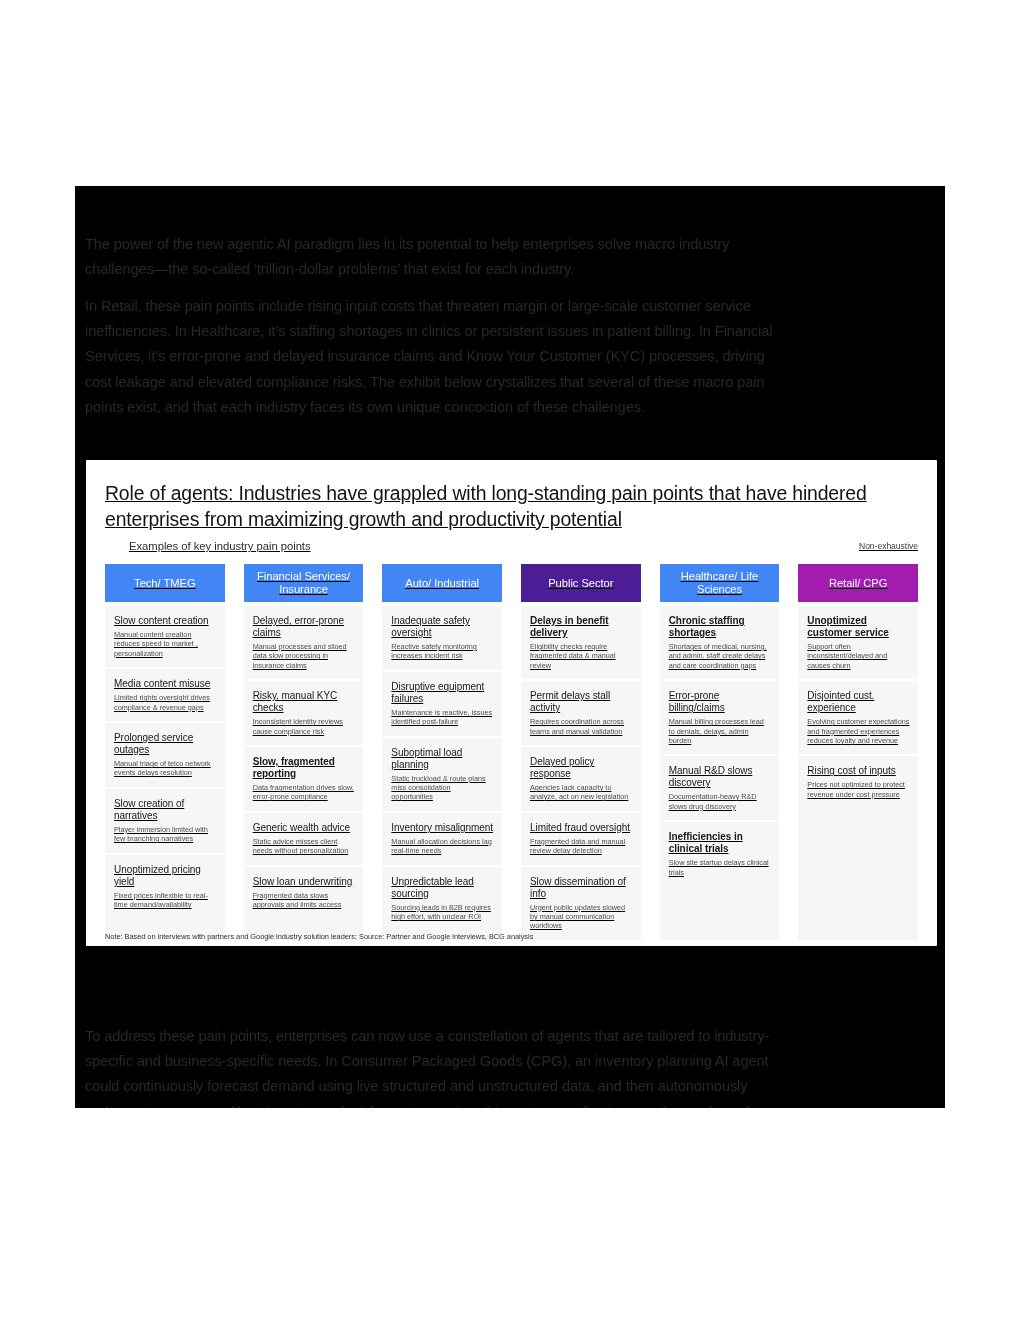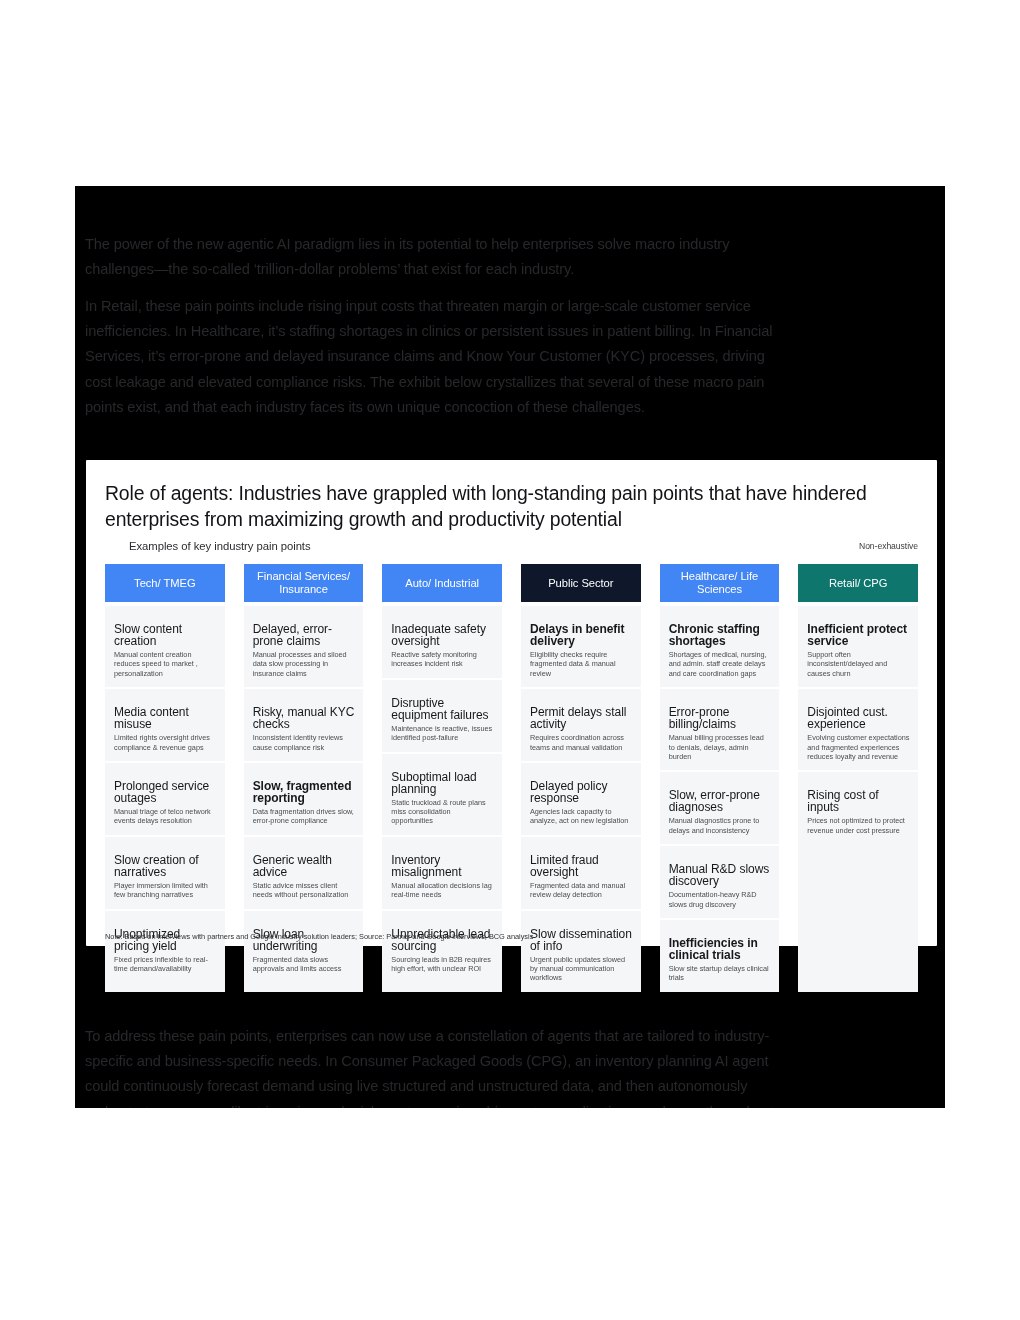--- a/index.html
+++ b/index.html
@@ -29,20 +29,21 @@
   .prose p{margin:0 0 11px 0;}
 
   
   #exhibit{
     position:absolute;left:11px;top:274px;
     width:851px;height:486px;
     background:#ffffff;
     border-radius:1px;
     box-sizing:border-box;
     padding:21px 19px 0 19px;
+    text-decoration:underline;
   }
   #exh-title{
     font-size:19.4px;
     line-height:25.5px;
     color:#121316;
     letter-spacing:-0.15px;
     margin:0;
     font-weight:400;
   }
   .subrow{
@@ -83,26 +84,25 @@
     display:flex;flex-direction:column;
   }
   .cell{
     padding:9px 8px 9px 9px;
     border-bottom:2px solid #ffffff;
     min-height:45px;
     box-sizing:border-box;
   }
   .cell:last-child{border-bottom:none;}
   .cell .h{
-    font-size:12px;
+    font-size:10px;
     line-height:12px;
     color:#17181a;
     letter-spacing:-0.05px;
     margin-bottom:3px;
-    margin-top:8px;
   }
   .cell.bold .h{font-weight:bold;}
   .cell .d{
     font-size:7.3px;
     line-height:9.4px;
     color:#4a4d51;
     letter-spacing:-0.02px;
   }
   #foot{
     position:absolute;left:19px;bottom:5px;
@@ -206,21 +206,21 @@
               <div class="h">Inventory misalignment</div>
               <div class="d">Manual allocation decisions lag real-time needs</div>
             </div>
             <div class="cell">
               <div class="h">Unpredictable lead sourcing</div>
               <div class="d">Sourcing leads in B2B requires high effort, with unclear ROI</div>
             </div>
           </div>
         </div>
         <div class="col">
-          <div class="colhead" style="background: #0f172a; text-align: right;">Public Sector</div>
+          <div class="colhead" style="background: #4c1d95; text-align: right;">Public Sector</div>
           <div class="colcells">
             <div class="cell bold">
               <div class="h">Delays in benefit delivery</div>
               <div class="d">Eligibility checks require fragmented data &amp; manual review</div>
             </div>
             <div class="cell">
               <div class="h">Permit delays stall activity</div>
               <div class="d">Requires coordination across teams and manual validation</div>
             </div>
             <div class="cell">
@@ -242,38 +242,34 @@
           <div class="colcells">
             <div class="cell bold">
               <div class="h">Chronic staffing shortages</div>
               <div class="d">Shortages of medical, nursing, and admin. staff create delays and care coordination gaps</div>
             </div>
             <div class="cell">
               <div class="h">Error-prone billing/claims</div>
               <div class="d">Manual billing processes lead to denials, delays, admin burden</div>
             </div>
             <div class="cell">
-              <div class="h">Slow, error-prone diagnoses</div>
-              <div class="d">Manual diagnostics prone to delays and inconsistency</div>
-            </div>
-            <div class="cell">
               <div class="h">Manual R&amp;D slows discovery</div>
               <div class="d">Documentation-heavy R&amp;D slows drug discovery</div>
             </div>
             <div class="cell bold">
               <div class="h">Inefficiencies in clinical trials</div>
               <div class="d">Slow site startup delays clinical trials</div>
             </div>
           </div>
         </div>
         <div class="col">
-          <div class="colhead" style="background: #0f766e;">Retail/ CPG</div>
-          <div class="colcells">
-            <div class="cell bold">
-              <div class="h">Inefficient protect service</div>
+          <div class="colhead" style="background: #a21caf;">Retail/ CPG</div>
+          <div class="colcells">
+            <div class="cell bold">
+              <div class="h">Unoptimized customer service</div>
               <div class="d">Support often inconsistent/delayed and causes churn</div>
             </div>
             <div class="cell">
               <div class="h">Disjointed cust. experience</div>
               <div class="d">Evolving customer expectations and fragmented experiences reduces loyalty and revenue</div>
             </div>
             <div class="cell">
               <div class="h">Rising cost of inputs</div>
               <div class="d">Prices not optimized to protect revenue under cost pressure</div>
             </div>

